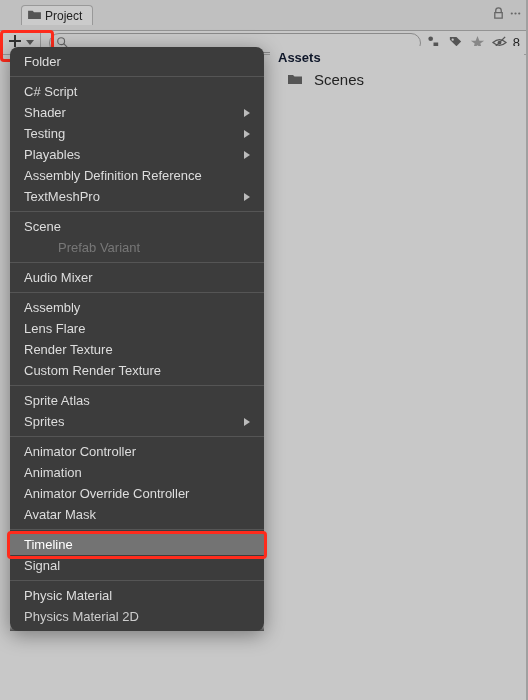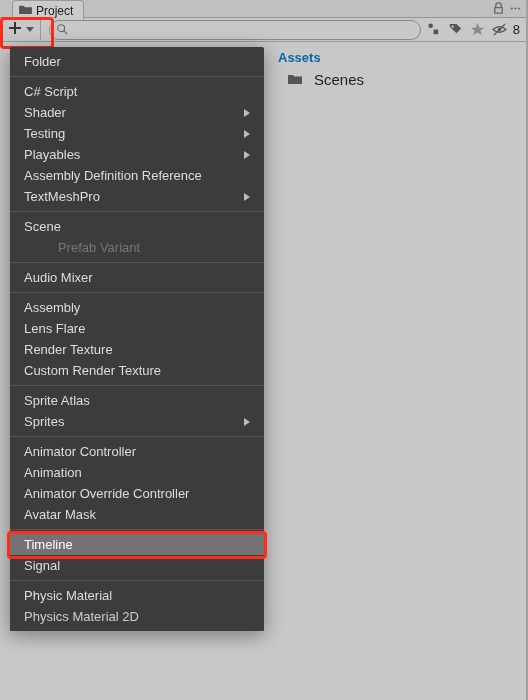--- a/index.html
+++ b/index.html
@@ -1,18 +1,18 @@
 <!DOCTYPE html>
 <html><head>
 <meta charset="utf-8">
 <style>
   * { box-sizing: border-box; margin: 0; padding: 0; font-family: -apple-system, Arial, sans-serif; }
   body { width: 528px; height: 700px; background: #c8c8c8; overflow: hidden; position: relative; border-right: 2px solid #a0a0a0; }
 
-  .tab-bar { height: 18px; background: #c0c0c0; display: flex; align-items: flex-start; border-bottom: 1px solid #939393; padding-left: 12px; }
+  .tab-bar { height: 31px; background: #c0c0c0; display: flex; align-items: center; border-bottom: 1px solid #939393; padding-left: 21px; }
   .tab { height: 20px; padding: 0 10px 0 6px; background: #cbcbcb; border: 1px solid #999; border-bottom: none; border-radius: 4px 4px 0 0; font-size: 12px; color: #222; display: flex; align-items: center; gap: 4px; }
   .folder-glyph svg { width: 13px; height: 11px; }
   .tab-right { margin-left: auto; display: flex; align-items: center; gap: 4px; height: 20px; padding-right: 4px; color: #555; }
   .tab-right svg { width: 13px; height: 13px; }
 
   .toolbar { height: 24px; background: #c8c8c8; display: flex; align-items: center; padding: 2px 2px 2px 2px; border-bottom: 1px solid #999; gap: 0; }
   .plus-area { position: relative; }
   .add-btn { height: 21px; padding: 0 6px 0 6px; display: flex; align-items: center; gap: 2px; background: #c8c8c8; border-right: 1px solid #999; }
   .add-btn svg { width: 14px; height: 14px; }
   .caret-down { width: 0; height: 0; border-left: 4px solid transparent; border-right: 4px solid transparent; border-top: 5px solid #555; margin-left: 2px; }
@@ -22,25 +22,25 @@
   .search-box { flex: 1; height: 20px; border: 1px solid #8a8a8a; border-radius: 10px; background: #c8c8c8; display: flex; align-items: center; padding: 0 6px; margin: 0 4px 0 8px; }
   .search-box svg { width: 12px; height: 12px; }
   .search-box input { flex: 1; border: none; background: transparent; outline: none; font-size: 11px; margin-left: 4px; }
 
   .toolbar-icons { display: flex; align-items: center; gap: 4px; padding-right: 4px; }
   .toolbar-icons .ticon { width: 18px; height: 18px; display: flex; align-items: center; justify-content: center; }
   .toolbar-icons svg { width: 15px; height: 15px; }
   .count { font-size: 13px; color: #222; }
 
   .panel-split { position: absolute; top: 46px; left: 270px; right: 2px; bottom: 0; background: #c8c8c8; }
-  .panel-header { font-size: 13px; font-weight: 600; color: #0369a1; padding: 4px 8px; }
+  .panel-header { font-size: 13px; font-weight: 600; color: #0f172a; padding: 4px 8px; }
   .panel-item { display: flex; align-items: center; gap: 12px; font-size: 15px; color: #222; padding: 2px 8px 2px 18px; }
   .panel-item svg { width: 14px; height: 12px; }
 
-  .menu { position: absolute; top: 47px; left: 10px; width: 254px; background: #3c3c3c; color: #ddd; font-size: 13px; box-shadow: 0 4px 20px rgba(0,0,0,.4); padding: 4px 0; border-radius: 2px; }
+  .menu { position: absolute; top: 47px; left: 10px; width: 254px; background: #3c3c3c; color: #ddd; font-size: 13px; box-shadow: 0 4px 20px rgba(0,0,0,.4); padding: 4px 0; border-radius: 8px; }
   .menu-item { position: relative; height: 21px; padding: 0 14px; display: flex; align-items: center; justify-content: space-between; cursor: default; }
   .menu-item.disabled { color: #777; margin-left: 34px; }
   .menu-sep { height: 1px; background: #555; margin: 4px 0; }
   .submenu-arrow { width: 0; height: 0; border-top: 4px solid transparent; border-bottom: 4px solid transparent; border-left: 6px solid #bbb; }
   .menu-item.selected { background: #737373; color: #fff; }
   .hl-timeline { top: -3px; left: -3px; width: 260px; height: 28px; }
   .timeline-wrap { position: relative; }
   .fadeout { position:absolute; left:0; right:0; bottom:0; height:6px; background:linear-gradient(to bottom, rgba(60,60,60,0), rgba(60,60,60,.9)); pointer-events:none;}
 </style>
 </head>

